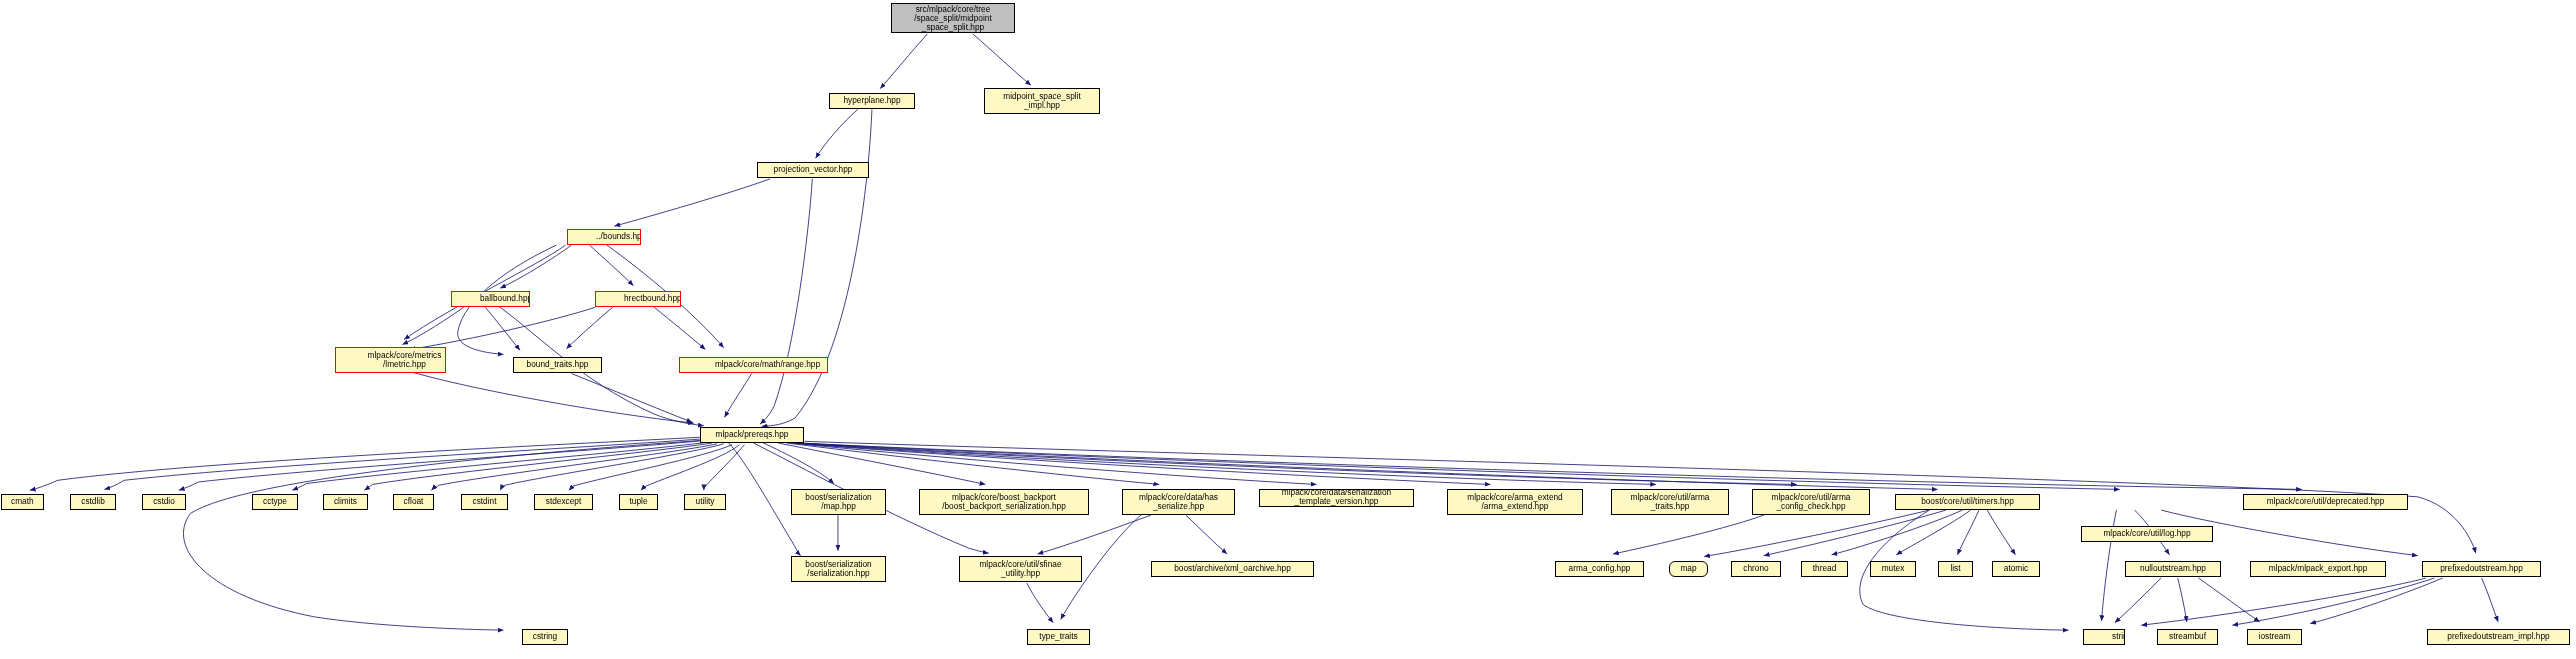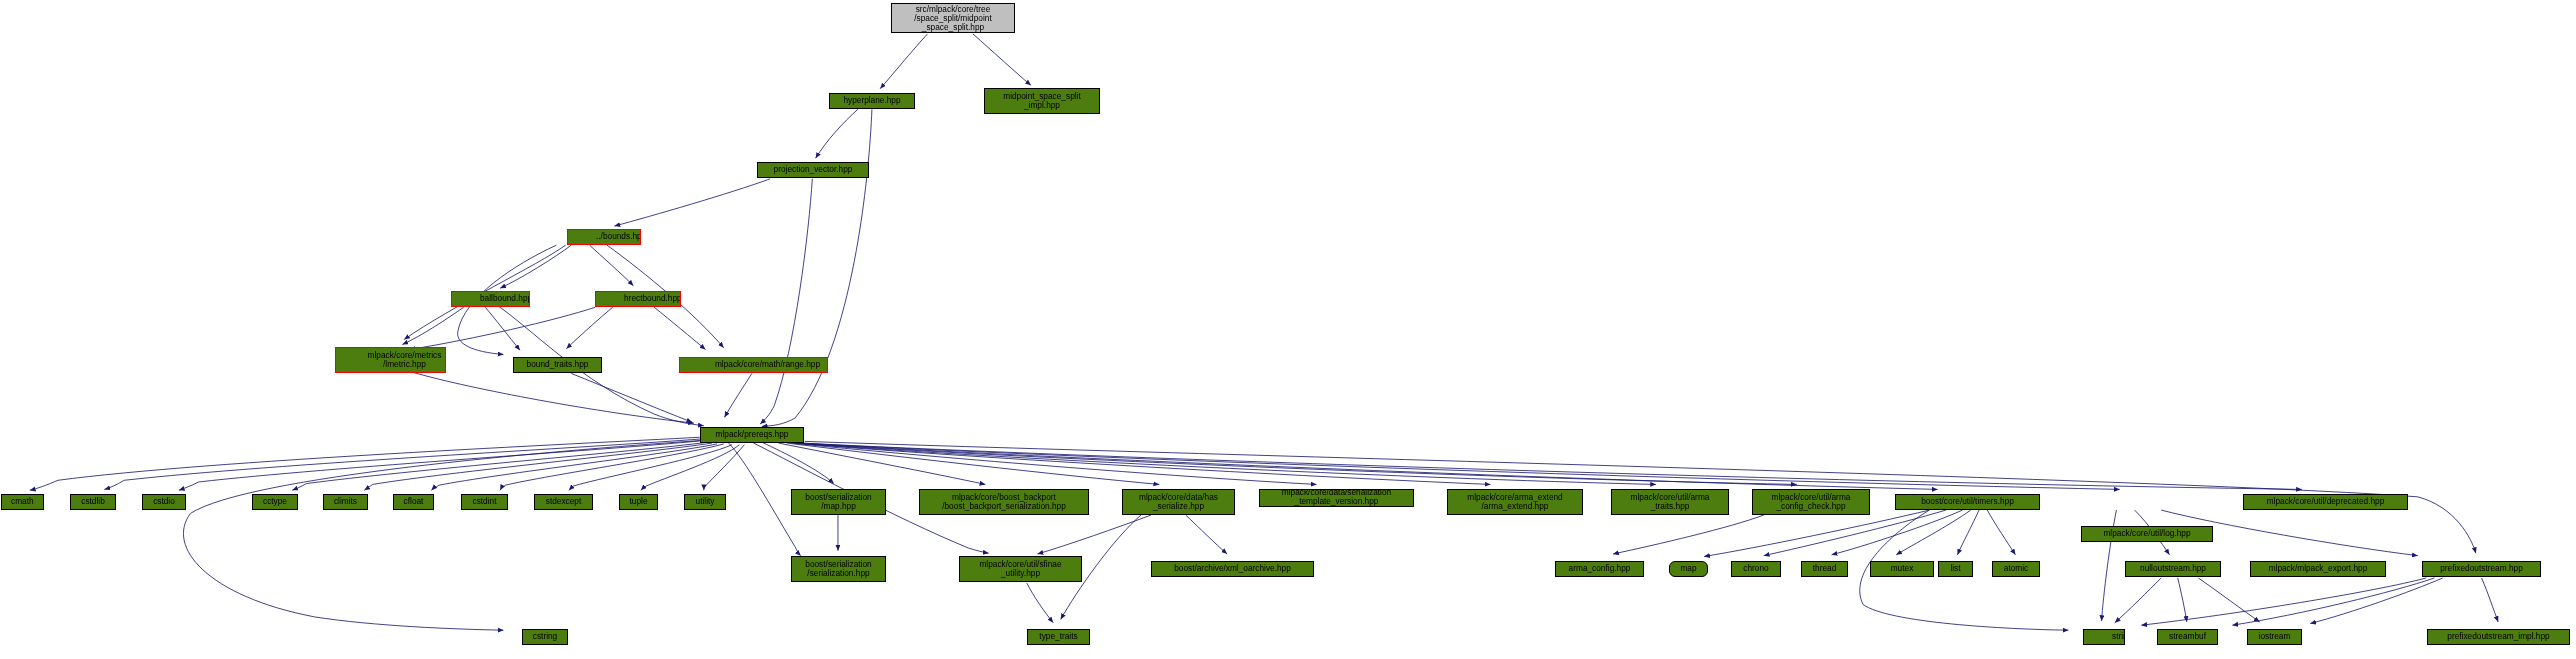--- a/index.html
+++ b/index.html
@@ -23,21 +23,21 @@
     height: 660px;
     pointer-events: none;
   }
   .node {
     position: absolute;
     box-sizing: border-box;
     display: flex;
     align-items: center;
     justify-content: center;
     text-align: center;
-    background: #4d7c0f;
+    background: #fef9c3;
     border: 0.8px solid #000000;
     color: #000000;
     font-size: 8.3px;
     line-height: 9px;
     white-space: pre-line;
     overflow: hidden;
   }
   .node.red {
     border-color: #ff0000;
     padding-left: 28px;
@@ -244,21 +244,21 @@
     <div class="node" style="left: 2243px; top: 494px; width: 165px; height: 15.7px;"><span class="lbl">mlpack/core/util/deprecated.hpp</span></div>
     <div class="node" style="left: 791px; top: 556px; width: 95px; height: 26px;"><span class="lbl">boost/serialization
 /serialization.hpp</span></div>
     <div class="node" style="left: 959px; top: 556px; width: 123px; height: 26px;"><span class="lbl">mlpack/core/util/sfinae
 _utility.hpp</span></div>
     <div class="node" style="left: 1151px; top: 561px; width: 163px; height: 15.7px;"><span class="lbl">boost/archive/xml_oarchive.hpp</span></div>
     <div class="node" style="left: 1555px; top: 561px; width: 89px; height: 15.7px;"><span class="lbl">arma_config.hpp</span></div>
     <div class="node" style="left: 1669px; top: 561px; width: 39px; height: 15.7px; border-radius: 6px;"><span class="lbl">map</span></div>
     <div class="node" style="left: 1731px; top: 561px; width: 50px; height: 15.7px;"><span class="lbl">chrono</span></div>
     <div class="node" style="left: 1801px; top: 561px; width: 47px; height: 15.7px;"><span class="lbl">thread</span></div>
-    <div class="node" style="left: 1870px; top: 561px; width: 64px; height: 15.7px; justify-content: flex-end;"><span class="lbl">mutex</span></div>
+    <div class="node" style="left: 1870px; top: 561px; width: 46px; height: 15.7px; justify-content: flex-end;"><span class="lbl">mutex</span></div>
     <div class="node" style="left: 1938px; top: 561px; width: 35px; height: 15.7px;"><span class="lbl">list</span></div>
     <div class="node" style="left: 1992px; top: 561px; width: 48px; height: 15.7px;"><span class="lbl">atomic</span></div>
     <div class="node" style="left: 2125px; top: 561px; width: 96px; height: 15.7px;"><span class="lbl">nulloutstream.hpp</span></div>
     <div class="node" style="left: 2250px; top: 561px; width: 136px; height: 15.7px;"><span class="lbl">mlpack/mlpack_export.hpp</span></div>
     <div class="node" style="left: 2422px; top: 561px; width: 119px; height: 15.7px;"><span class="lbl">prefixedoutstream.hpp</span></div>
     <div class="node" style="left: 522px; top: 629px; width: 46px; height: 15.7px;"><span class="lbl">cstring</span></div>
     <div class="node" style="left: 1027px; top: 629px; width: 63px; height: 15.7px;"><span class="lbl">type_traits</span></div>
     <div class="node" style="left: 2083px; top: 629px; width: 42px; height: 15.7px; padding-left: 28px;"><span class="lbl">string</span></div>
     <div class="node" style="left: 2157px; top: 629px; width: 61px; height: 15.7px;"><span class="lbl">streambuf</span></div>
     <div class="node" style="left: 2247px; top: 629px; width: 55px; height: 15.7px;"><span class="lbl">iostream</span></div>

